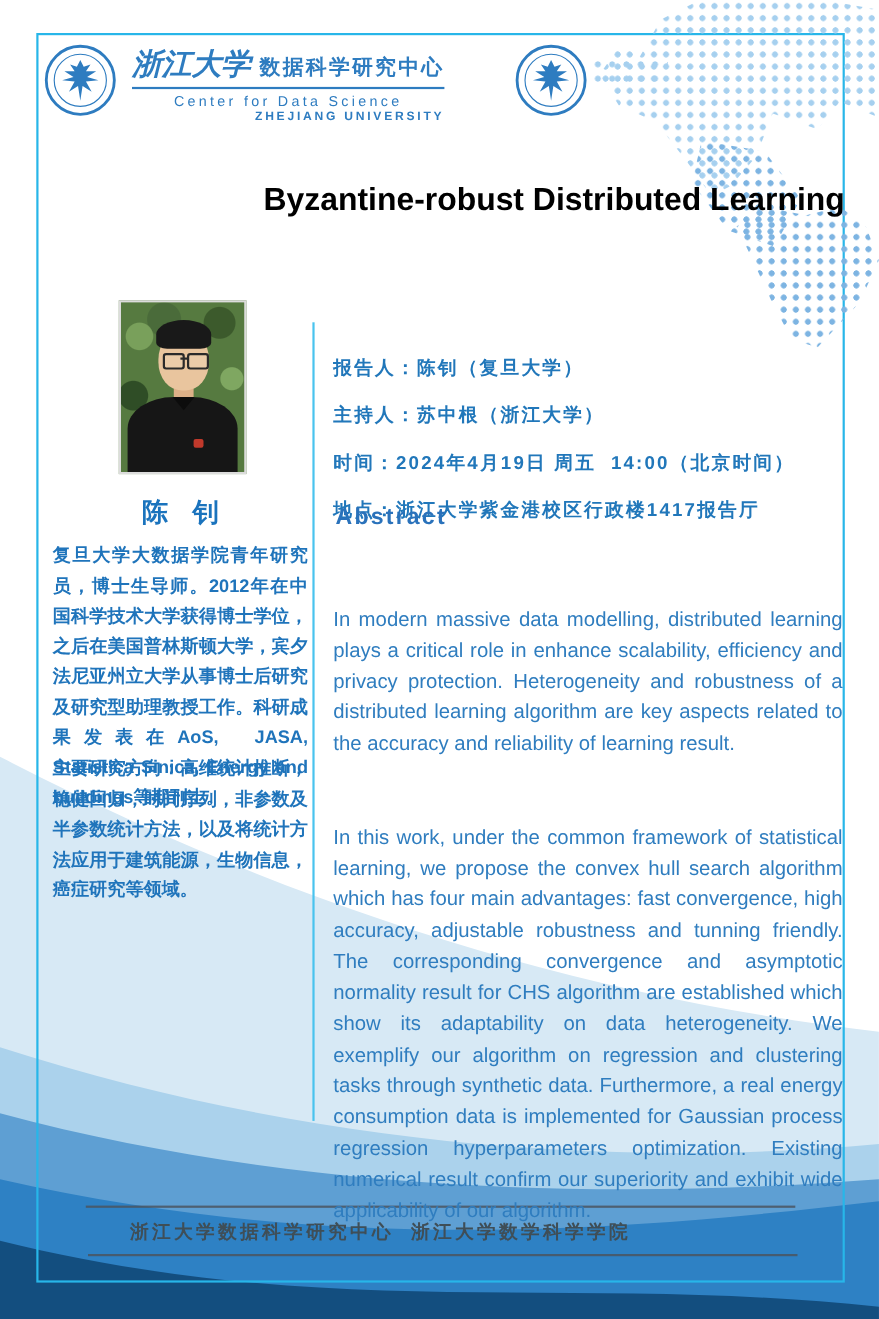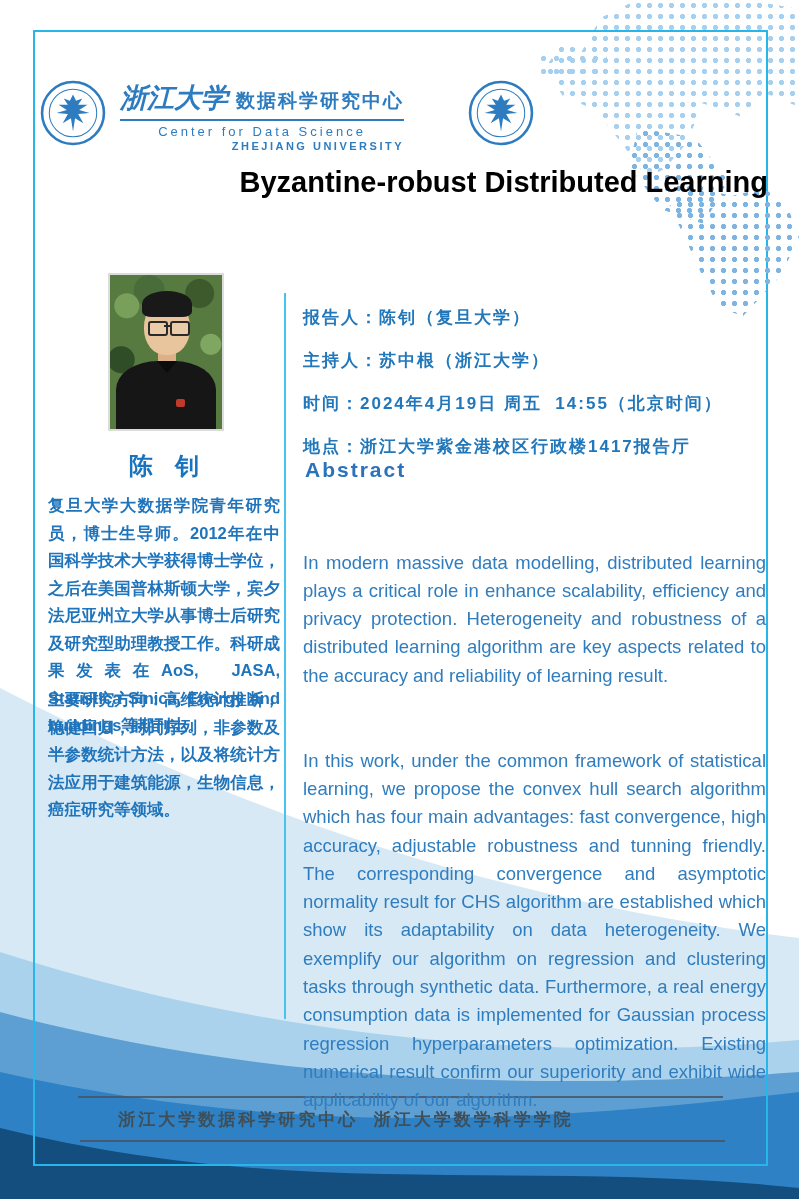--- a/index.html
+++ b/index.html
@@ -66,21 +66,21 @@
   .collar{left:47px;top:86px;width:20px;height:12px;background:#0c0c0c;clip-path:polygon(0 0,100% 0,50% 100%);}
   .bull{left:66px;top:124px;width:9px;height:8px;background:#c0392b;border-radius:2px;}
 
   
   .name{left:108px;top:450px;width:112px;text-align:center;font-size:24px;font-weight:bold;
         letter-spacing:8px;color:#1a73bd;z-index:5;text-indent:8px;font-family:Liberation Serif, serif;}
   .bio{left:48px;width:232px;font-size:16.5px;line-height:27.5px;font-weight:bold;color:#1f74bb;
        text-align:justify;z-index:5;white-space:pre-wrap;}
   .bio1{top:492px;}
   .bio2{top:686px;}
-  .info{left:303px;top:306px;width:470px;z-index:5;}
+  .info{left:303px;top:323px;width:470px;z-index:5;}
   .info-line{font-size:17px;font-weight:bold;color:#2177ba;letter-spacing:2px;
              margin-bottom:20px;white-space:pre-wrap;}
   .abshead{left:305px;top:458px;z-index:5;font-family:Liberation Sans, sans-serif;
            font-size:21px;font-weight:600;letter-spacing:2px;color:#2a72bb;}
   .absbody{left:303px;top:492px;width:463px;z-index:5;font-size:18.5px;line-height:28.3px;
            color:#2f7dbf;text-align:justify;white-space:pre-wrap;}
   .absbody p{margin:0;}
 
   
   .footer-text{left:33px;top:1108px;width:626px;text-align:center;z-index:5;
@@ -105,21 +105,21 @@
   <div class="abs frame"></div>
 
   <div>
     <div class="abs dotmap dots light na"></div>
     <div class="abs dotmap dots ca"></div>
     <div class="abs dotmap dots sa"></div>
     <div class="abs dotmap dots light stray"></div>
   </div>
 
   <div class="abs hdr" style="left:40px;top:40px;width:700px;">
-    <div style="display:flex;align-items:flex-start;gap:14px;margin-top:40px;">
+    <div style="display:flex;align-items:flex-start;gap:14px;">
       <svg class="seal" viewBox="0 0 64 64">
         <circle cx="32" cy="32" r="30" fill="#ffffff" stroke="#2e7cc0" stroke-width="2.5"></circle>
         <circle cx="32" cy="32" r="23" fill="none" stroke="#2e7cc0" stroke-width="1"></circle>
         <path fill="#2e7cc0" d="M32 14 L29 20 L23 18 L27 24 L18 24 L26 29 L16 32 L27 33 L22 42 L30 37 L32 50 L34 37 L42 42 L37 33 L48 32 L38 29 L46 24 L37 24 L41 18 L35 20 Z"></path>
       </svg>
       <div>
         <div class="org-cn-row">
           <span class="calli">浙江大学</span>
           <span class="org1-cn">数据科学研究中心</span>
         </div>
@@ -150,21 +150,21 @@
     <div class="abs shirt"></div>
     <div class="abs collar"></div>
     <div class="abs bull"></div>
   </div>
 
   <div class="abs name">陈 钊</div>
 
   <div class="abs info">
     <div class="info-line">报告人：陈钊（复旦大学）</div>
     <div class="info-line">主持人：苏中根（浙江大学）</div>
-    <div class="info-line">时间：2024年4月19日 周五  14:55（北京时间）</div>
+    <div class="info-line">时间：2024年4月19日 周五  14:00（北京时间）</div>
     <div class="info-line">地点：浙江大学紫金港校区行政楼1417报告厅</div>
   </div>
 
   <div class="abs divider"></div>
 
   <div class="abs bio bio1">复旦大学大数据学院青年研究员，博士生导师。2012年在中国科学技术大学获得博士学位，之后在美国普林斯顿大学，宾夕法尼亚州立大学从事博士后研究及研究型助理教授工作。科研成果发表在AoS,  JASA, Statistica Sinica, Energy and buildings等期刊上。</div>
   <div class="abs bio bio2">主要研究方向：高维统计推断，稳健回归，时间序列，非参数及半参数统计方法，以及将统计方法应用于建筑能源，生物信息，癌症研究等领域。</div>
 
   <div class="abs abshead">Abstract</div>
   <div class="abs absbody">

